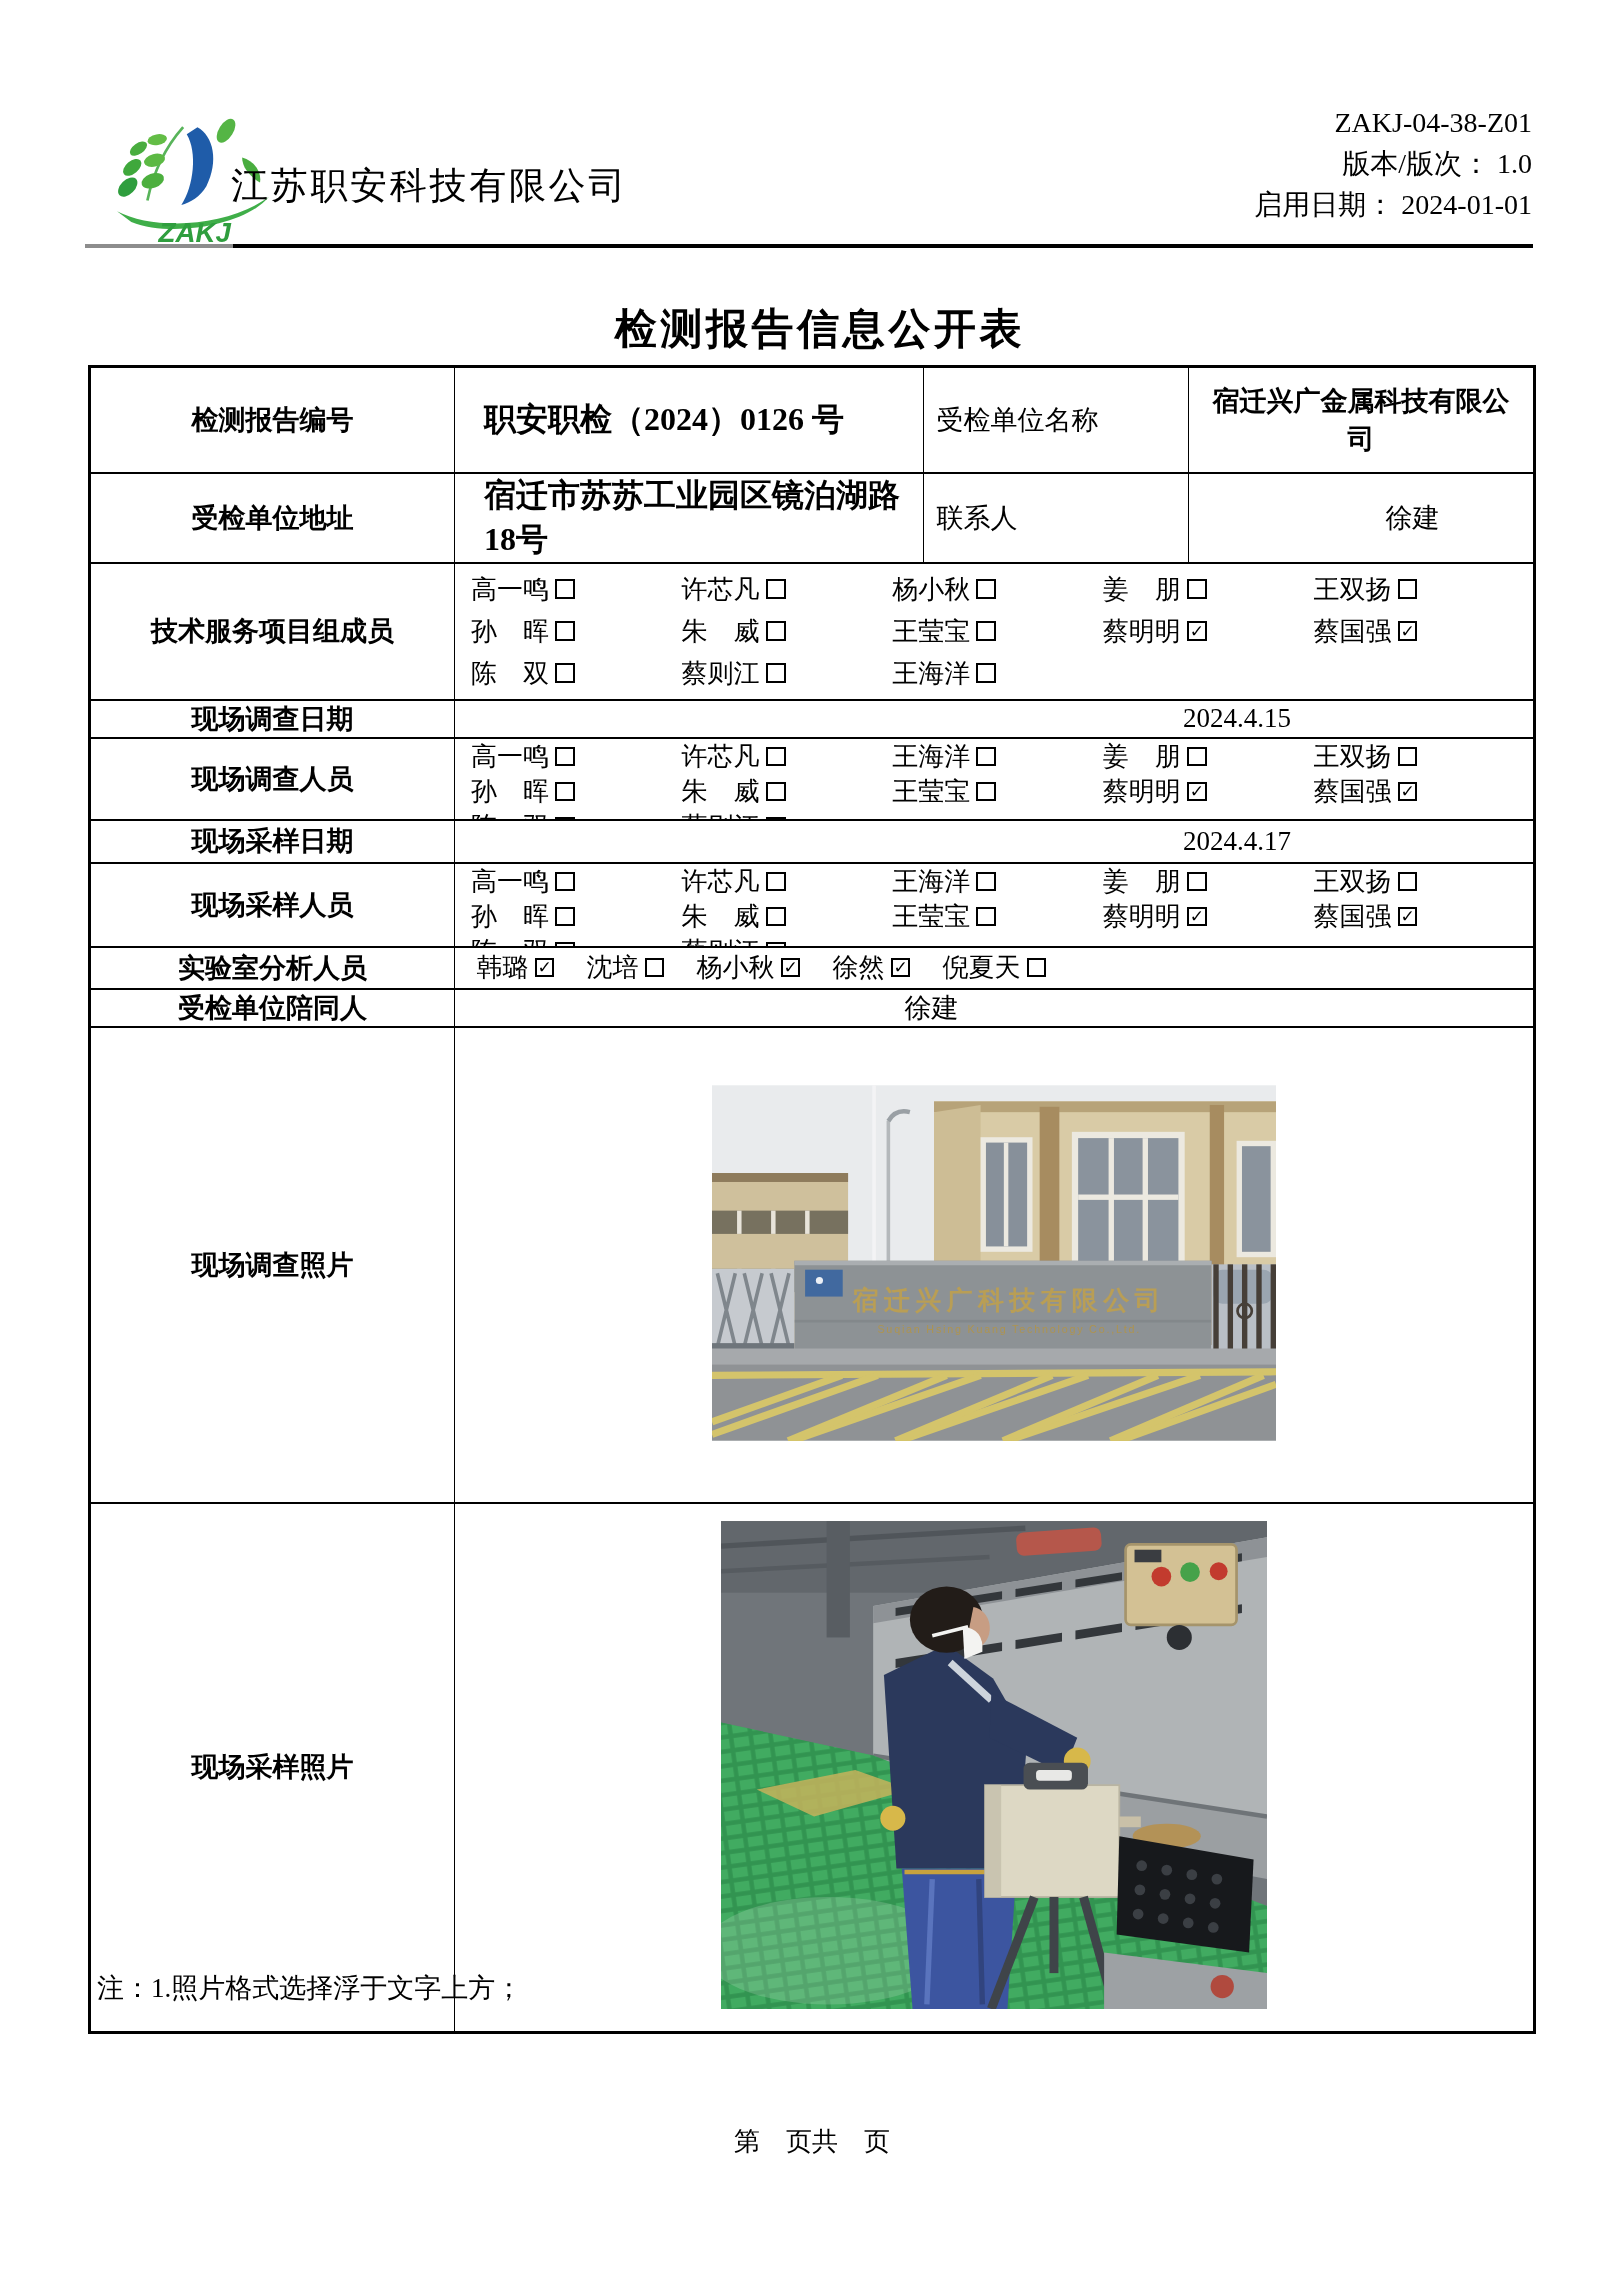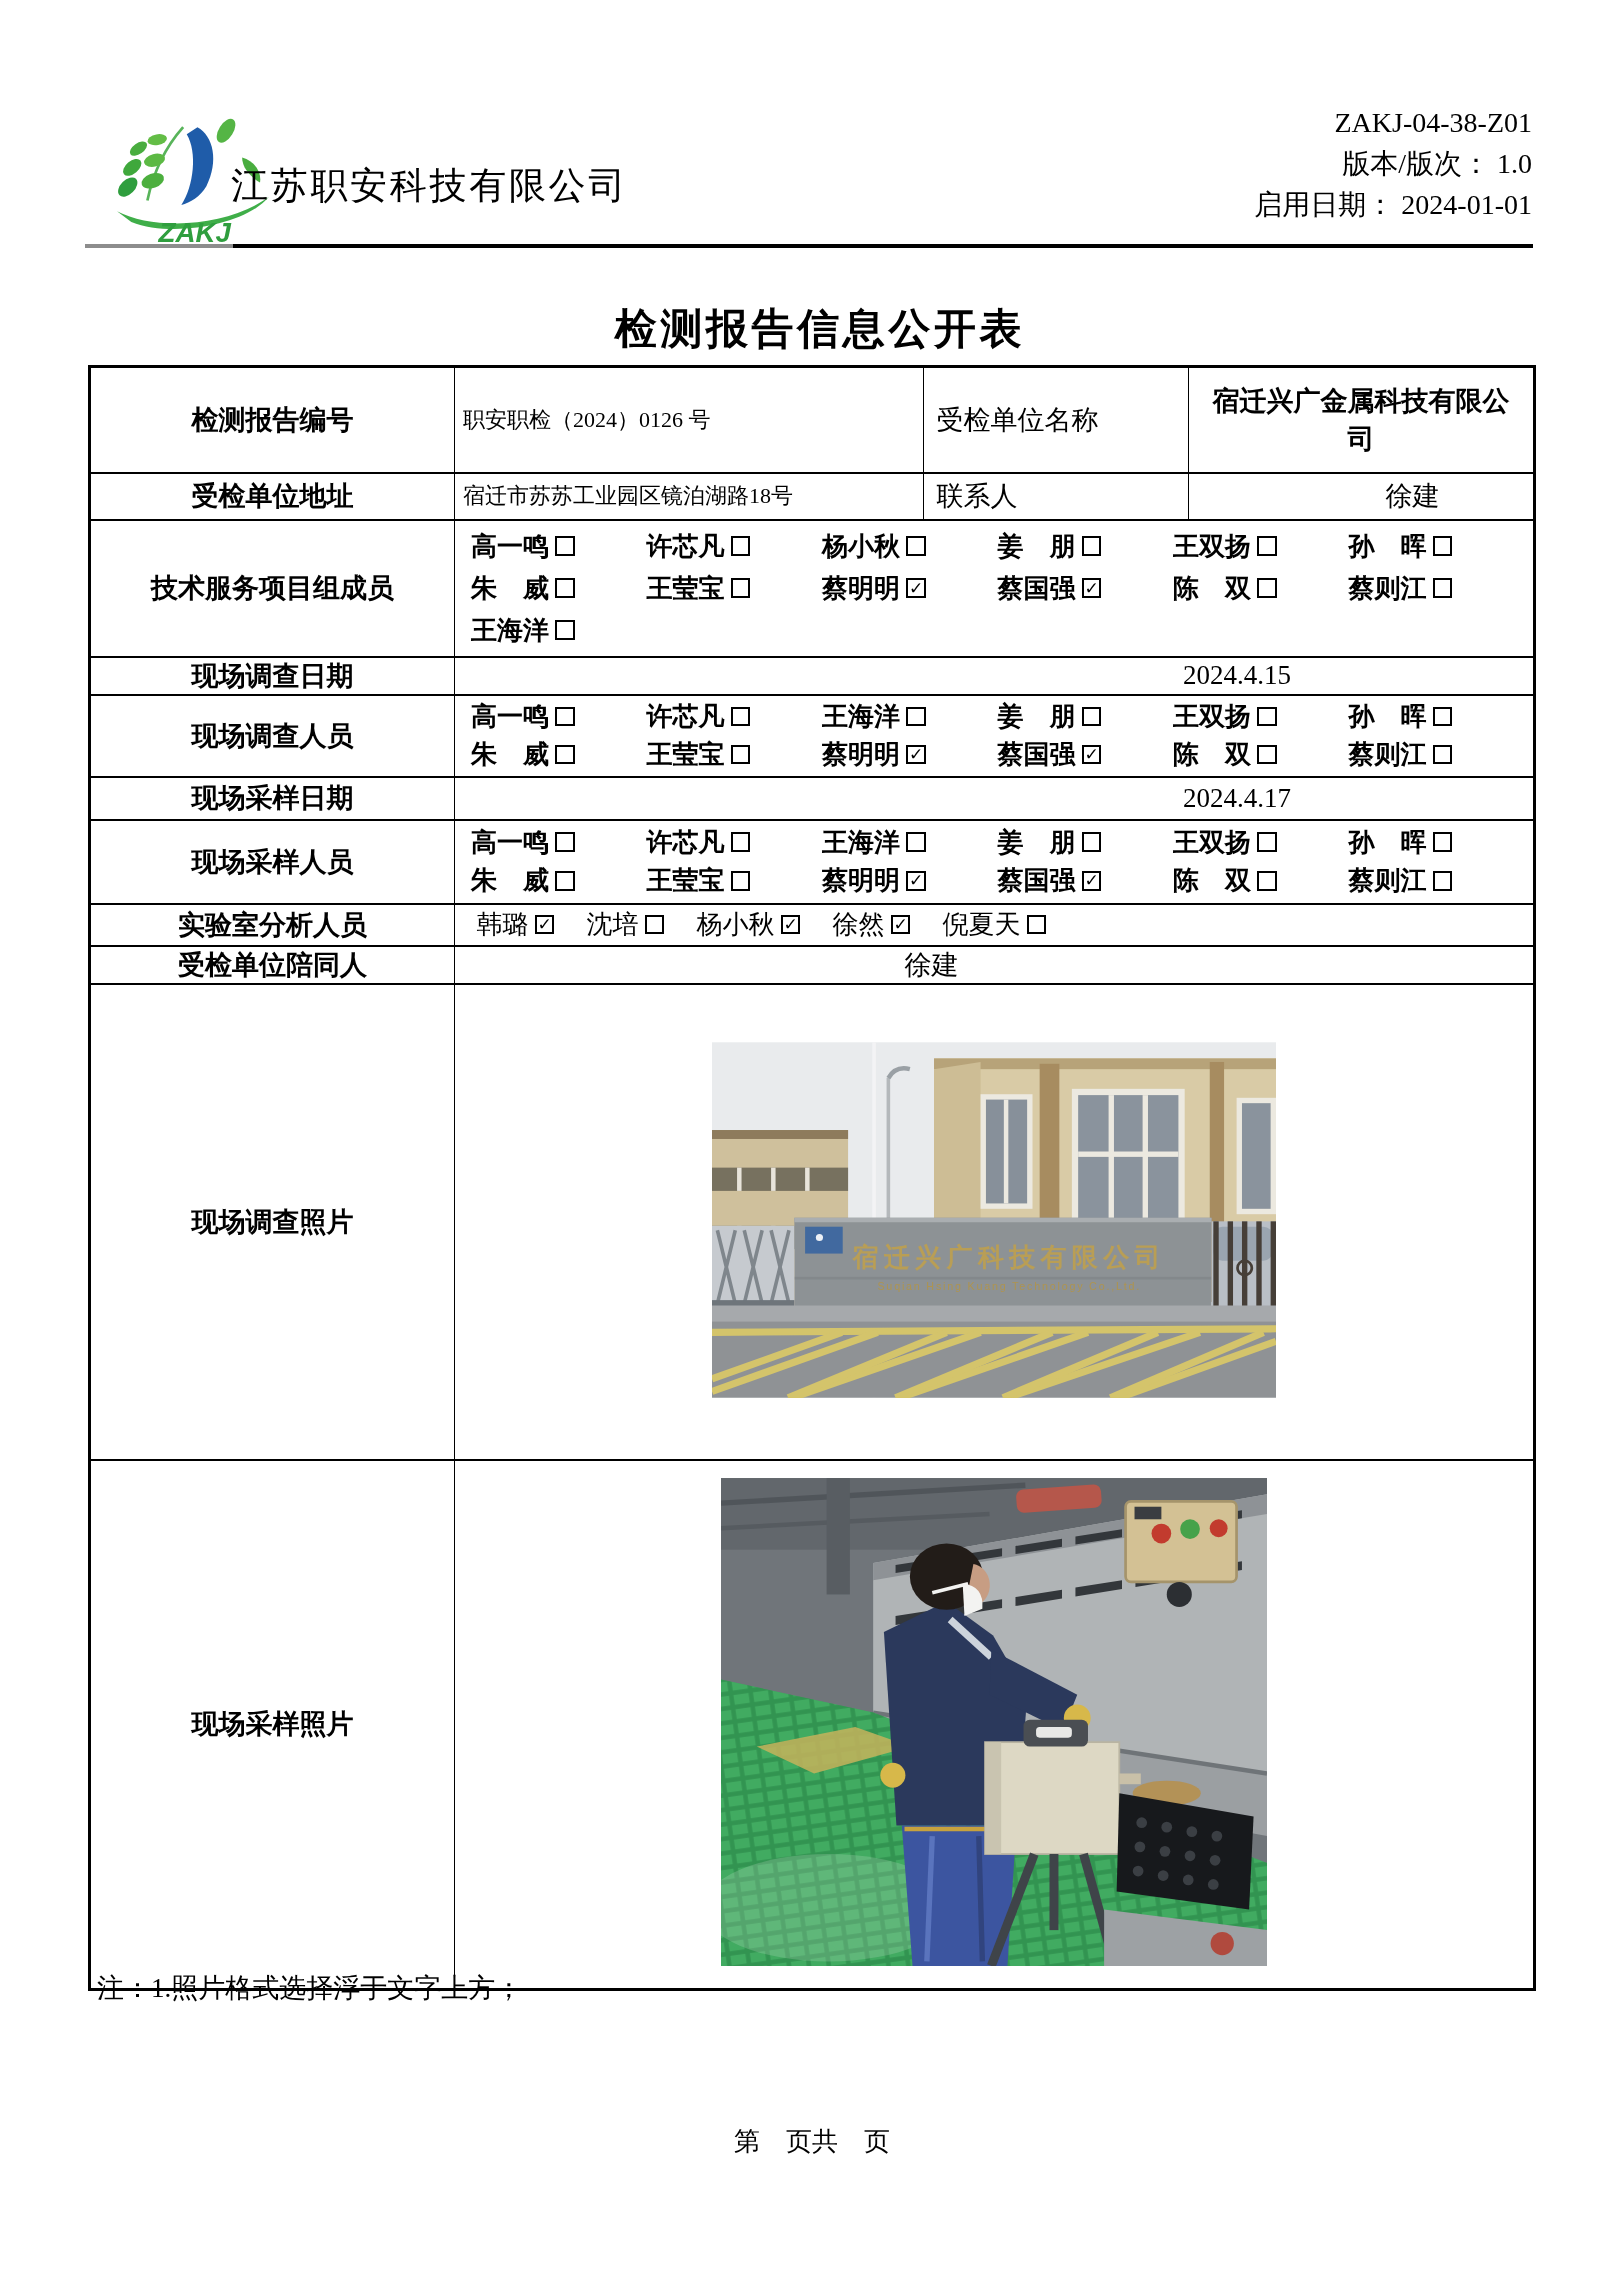--- a/index.html
+++ b/index.html
@@ -16,29 +16,29 @@
   .doc-title{position:absolute;left:0;top:301px;width:1616px;text-align:center;
              font-family:"Liberation Sans",sans-serif;font-weight:700;font-size:42px;letter-spacing:3.6px;margin-left:12px;}
 
   
   .main-table{position:absolute;left:88px;top:365px;width:1445px;border-collapse:collapse;
               table-layout:fixed;border:3.6px solid #000;}
   .main-table td{border:1.8px solid #000;border-top-width:2.7px;border-bottom-width:2.7px;
                  padding:0;vertical-align:middle;overflow:hidden;}
   td.lbl{font-family:"Liberation Sans",sans-serif;font-weight:700;font-size:27px;text-align:center;}
   td.slbl{font-size:27px;text-align:left;padding-left:12.5px;}
-  td.val{font-size:22px;text-align:left;padding-left:8px;}
+  td.val{font-size:32px;text-align:left;padding-left:29px;font-weight:bold;}
   td.wrapval{font-size:27px;line-height:38px;text-align:center;padding:3.6px 10.7px;font-weight:bold;}
   td.cval{font-size:27px;text-align:center;padding-left:103px;}
   td.datec{font-size:27px;text-align:right;padding-right:242px;}
   td.accc{font-size:27px;text-align:center;padding-right:125px;}
   td.photocell{text-align:center;}
 
-  .ngrid{display:grid;grid-template-columns:repeat(6,1fr);align-content:space-evenly;
-         padding-left:16px;padding-right:9px;font-weight:bold;}
+  .ngrid{display:grid;grid-template-columns:repeat(5,1fr);align-content:space-evenly;
+         padding-left:16px;padding-right:9px;}
   .h3{height:133px;} .h2a{height:79px;} .h2b{height:81px;}
   .member{display:flex;align-items:center;white-space:nowrap;font-size:26px;}
   .cb{box-sizing:border-box;width:19.7px;height:19.7px;border:2.7px solid #000;margin-left:6.3px;
       display:inline-flex;align-items:center;justify-content:center;
       font-family:"DejaVu Sans",sans-serif;font-weight:700;font-size:17px;line-height:1;flex:0 0 auto;}
   .cb[data-checked="true"]::before{content:"✓";}
   .lrow{display:flex;align-items:center;gap:32px;padding-left:21.5px;font-size:26px;height:100%;}
 
   
   .note-line{position:absolute;left:97px;top:1970px;font-size:27px;}

